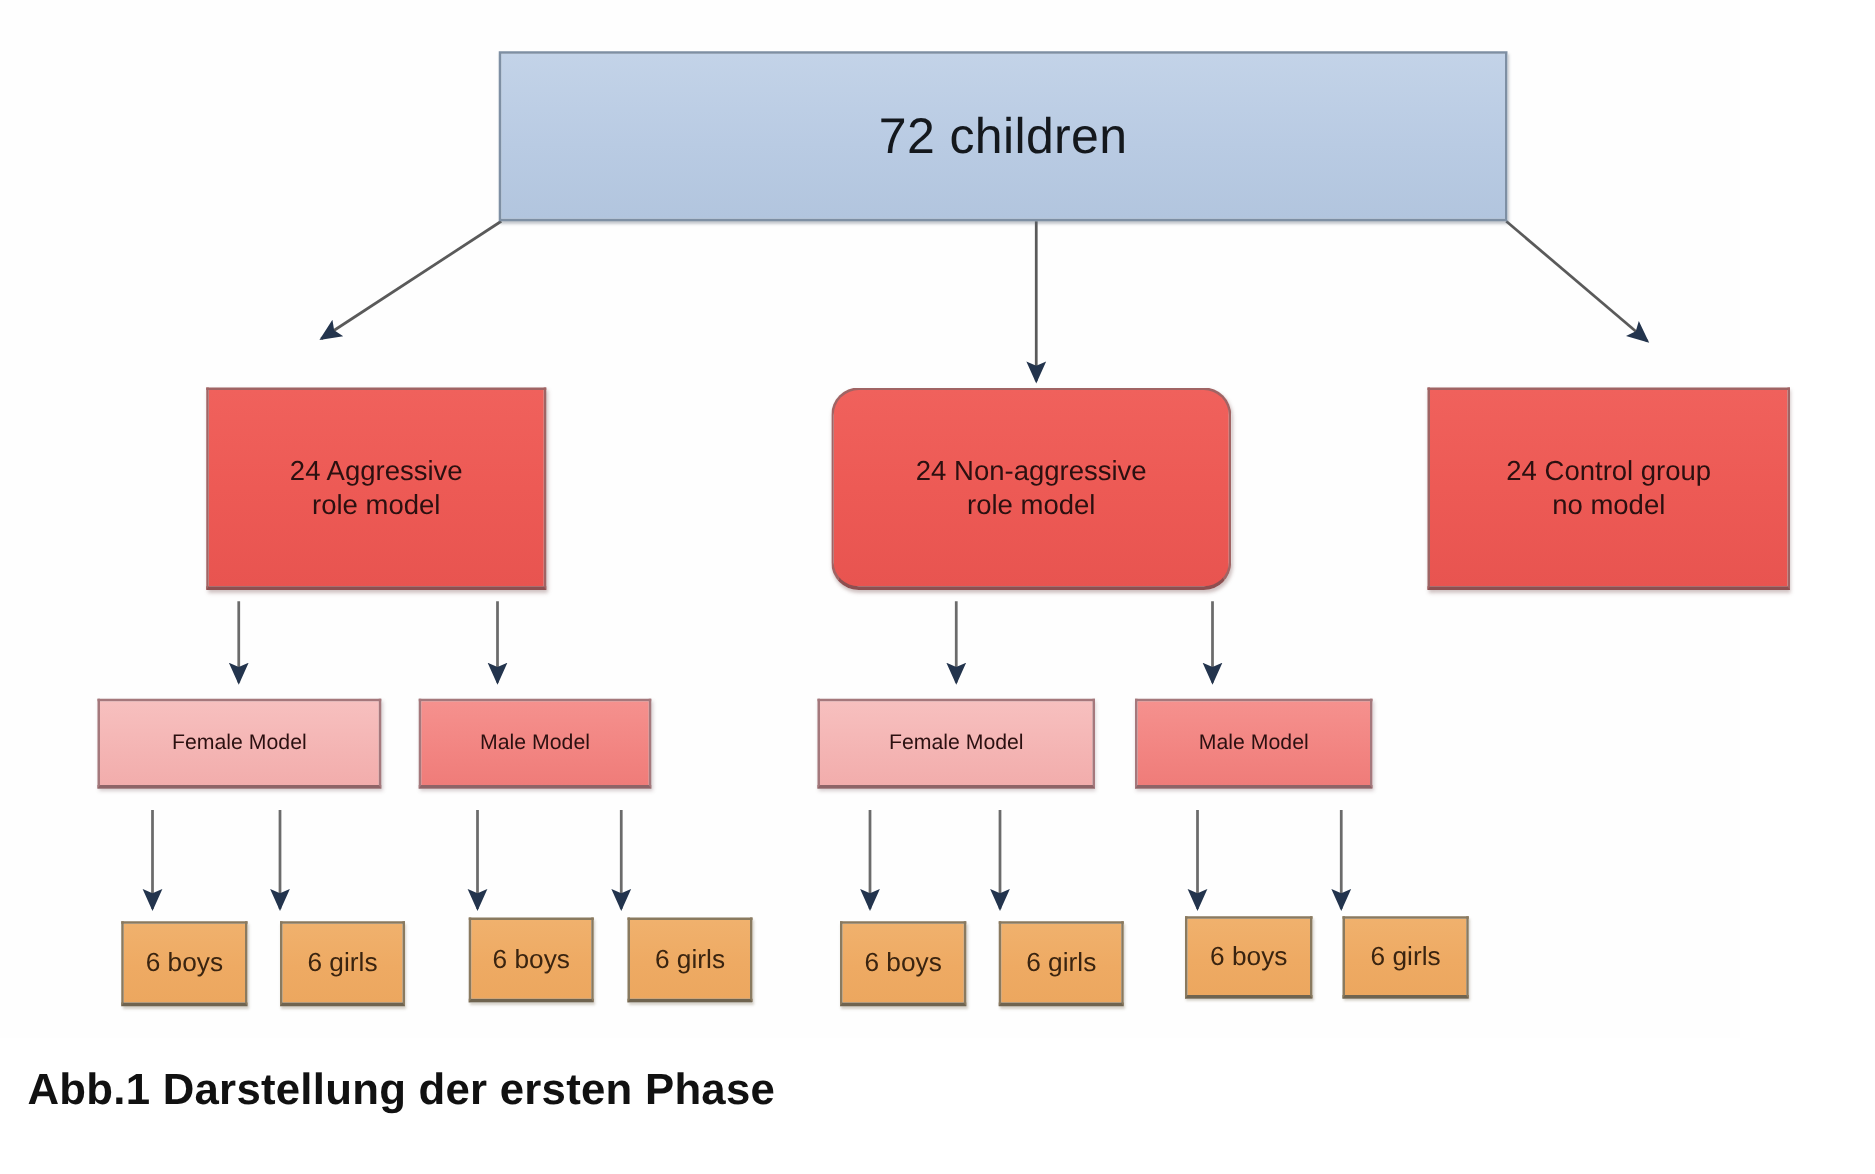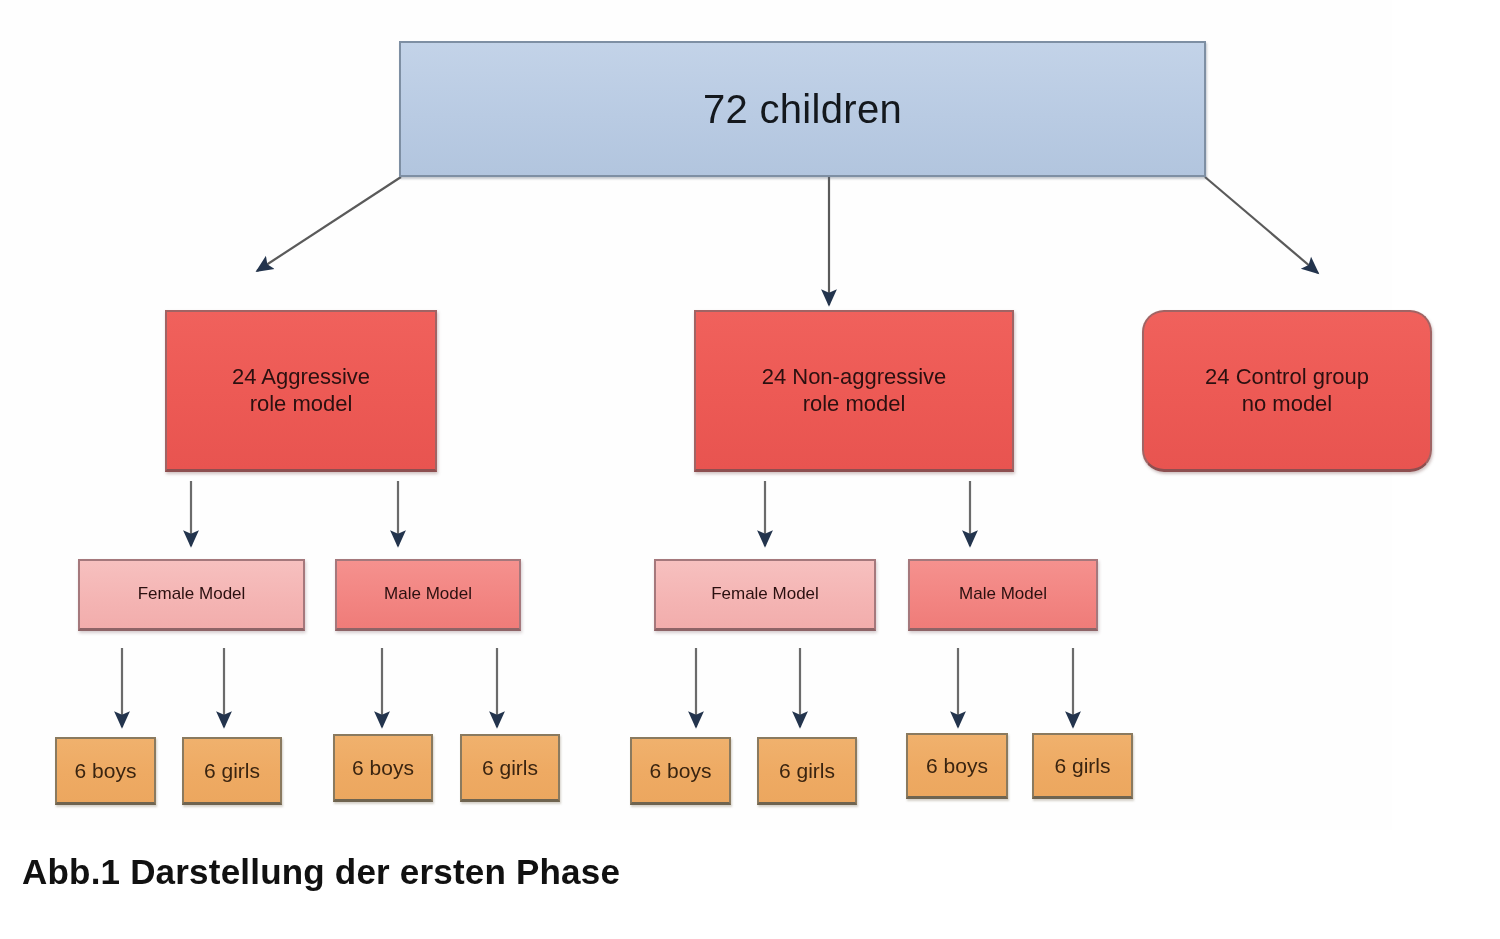--- a/index.html
+++ b/index.html
@@ -79,20 +79,21 @@
   }
 
   
   .node-participant {
     background: linear-gradient(180deg, #f0b16d 0%, #eeaa63 55%, #eca75f 100%);
     border: 2px solid #8a7a5f;
     border-bottom: 3px solid #6f6450;
     font-size: 21px;
     color: #3a2410;
     box-shadow: 1px 2px 2px rgba(120,105,80,0.3);
+    margin-left: 42px;
   }
 
   
   #caption {
     position: absolute;
     left: 22px;
     top: 852px;
     font-size: 35px;
     color: #111111;
     letter-spacing: 0.2px;
@@ -135,24 +136,24 @@
 
     <line x1="958" y1="648" x2="958" y2="727" stroke="#6b6b6b" stroke-width="2.2" marker-end="url(#arrowhead)"></line>
     <line x1="1073" y1="648" x2="1073" y2="727" stroke="#6b6b6b" stroke-width="2.2" marker-end="url(#arrowhead)"></line>
   </svg>
 
   <div class="node node-root" style="left:399px; top:41px; width:807px; height:136px;">72 children</div>
 
   <div class="node node-condition" style="left:165px; top:310px; width:272px; height:162px;">24 Aggressive
 role model</div>
 
-  <div class="node node-condition" style="left:694px; top:310px; width:320px; height:162px;">24 Non-aggressive
+  <div class="node node-condition" style="left:665px; top:310px; width:320px; height:162px;border-radius:22px;">24 Non-aggressive
 role model</div>
 
-  <div class="node node-condition" style="left:1142px; top:310px; width:290px; height:162px;border-radius:22px;">24 Control group
+  <div class="node node-condition" style="left:1142px; top:310px; width:290px; height:162px;">24 Control group
 no model</div>
 
   <div class="node node-model female" style="left:78px; top:559px; width:227px; height:72px;">Female Model</div>
 
   <div class="node node-model male" style="left:335px; top:559px; width:186px; height:72px;">Male Model</div>
 
   <div class="node node-model female" style="left:654px; top:559px; width:222px; height:72px;">Female Model</div>
 
   <div class="node node-model male" style="left:908px; top:559px; width:190px; height:72px;">Male Model</div>
 

